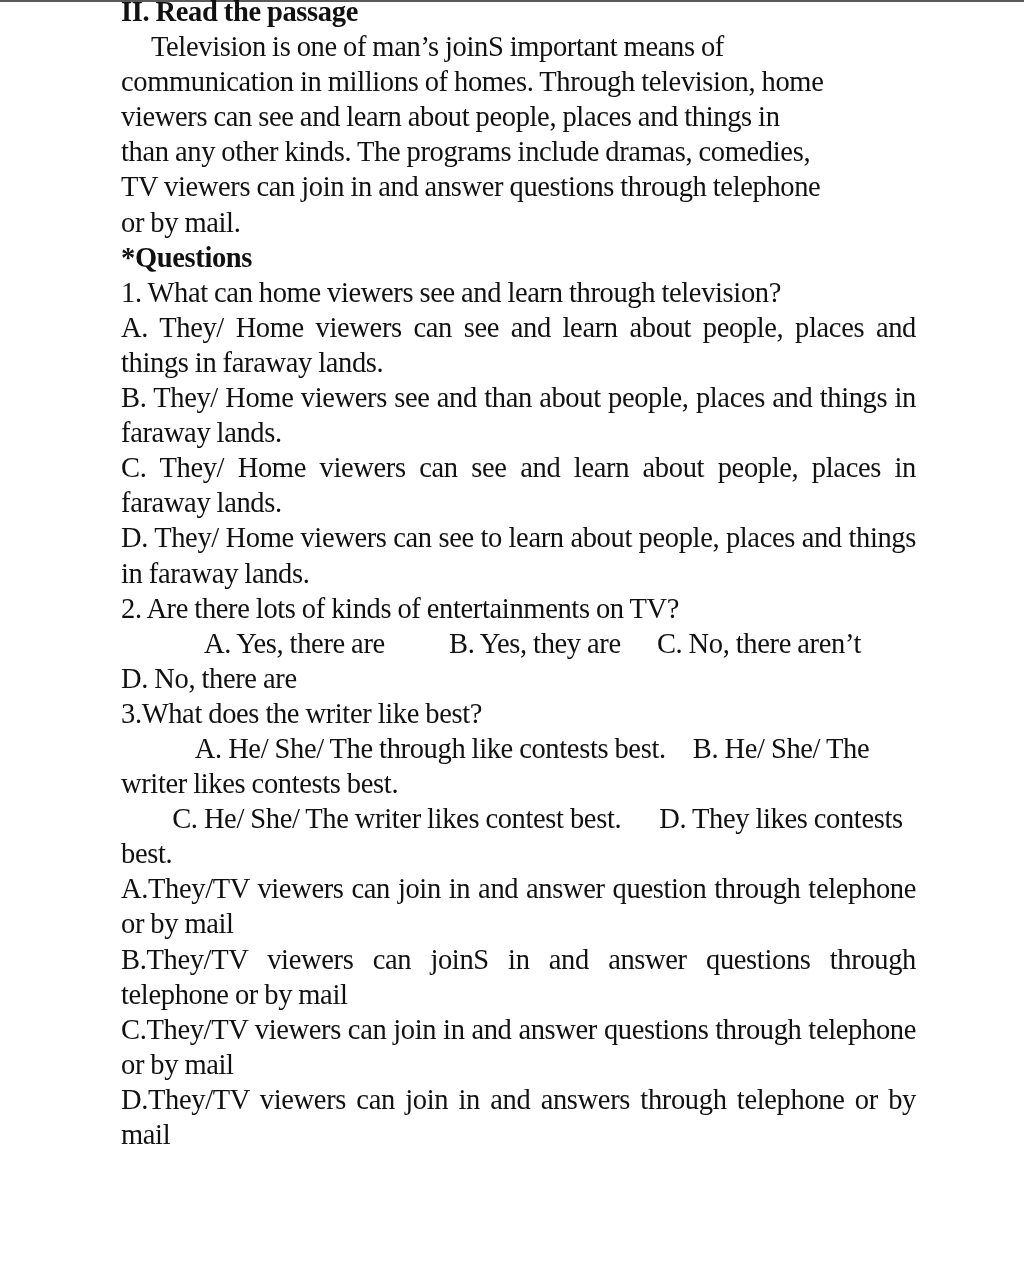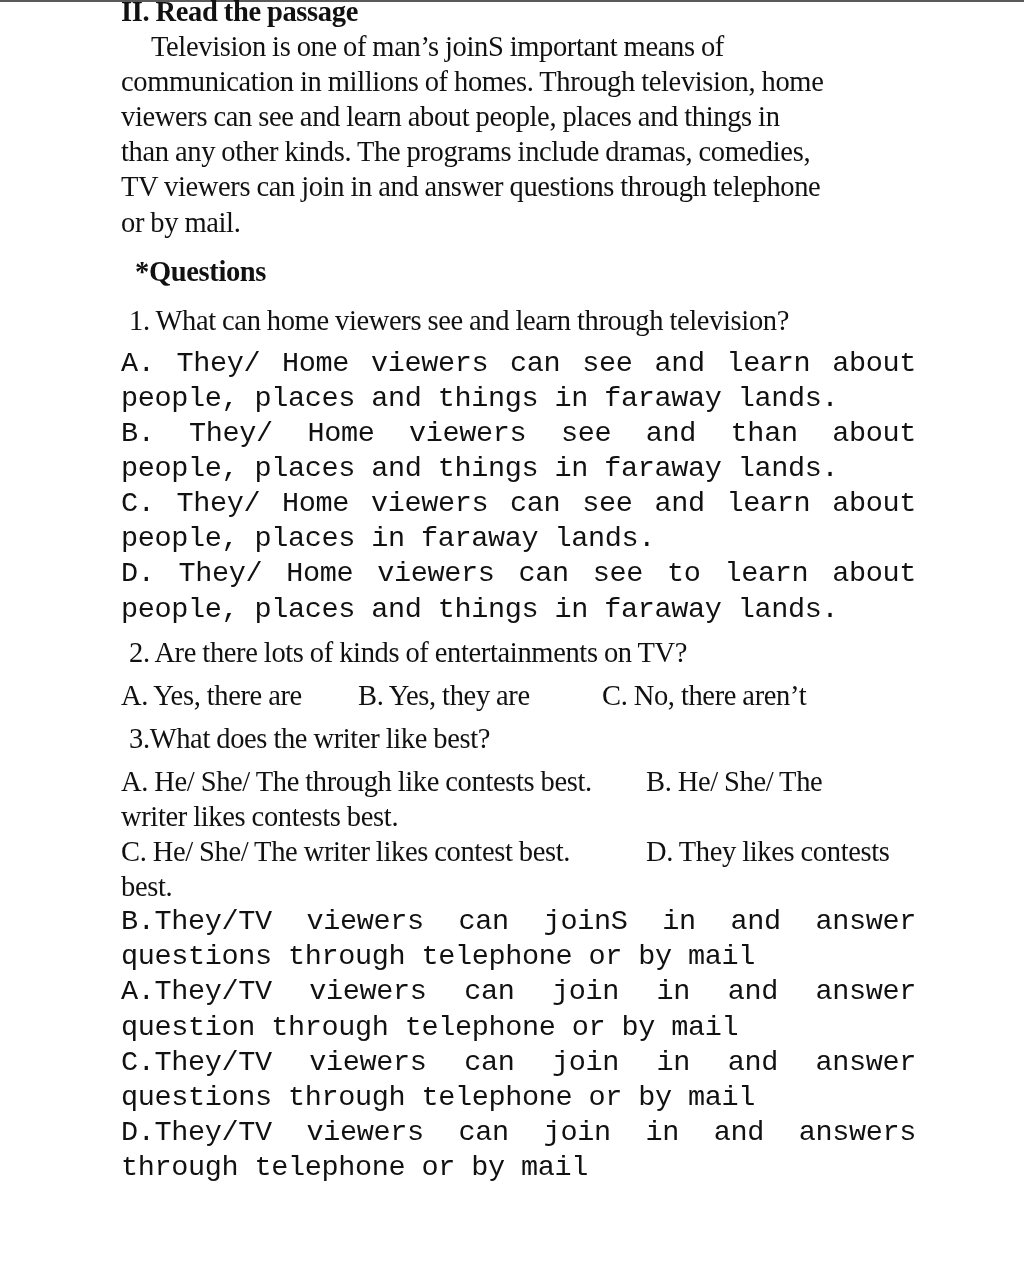--- a/index.html
+++ b/index.html
@@ -36,36 +36,36 @@
       font-weight: bold;
       margin: 0;
     }
     .passage {
       margin: 0;
       text-indent: 30px;
       text-align: left;
     }
     .questions-heading {
       font-weight: bold;
-      margin: 14px;
+      margin: 0;
     }
     .question {
-      margin: 8px;
+      margin: 0;
     }
     .opt {
       margin: 0;
     }
     .justify {
       text-align: justify;
       text-align-last: left;
-      font-family: Liberation Mono, monospace;
     }
     .inline-opts {
       margin: 0;
       white-space: pre;
+      text-align: center;
     }
     .inline-opts span {
       display: inline-block;
     }
     .q2-a { width: 237px; }
     .q2-b { width: 244px; }
     .q3-left { width: 525px; }
   </style>
 </head>
 <body>
@@ -90,29 +90,30 @@
     <p class="question">1. What can home viewers see and learn through television?</p>
     <p class="opt justify">A. They/ Home viewers can see and learn about people, places and things in faraway lands.</p>
     <p class="opt justify">B. They/ Home viewers see and than about people, places and things in faraway lands.</p>
     <p class="opt justify">C. They/ Home viewers can see and learn about people, places in faraway lands.</p>
     <p class="opt justify">D. They/ Home viewers can see to learn about people, places and things in faraway lands.</p>
   </div>
 
   <div>
     <p class="question">2. Are there lots of kinds of entertainments on TV?</p>
     <p class="inline-opts"><span class="q2-a">A. Yes, there are</span><span class="q2-b">B. Yes, they are</span><span>C. No, there aren’t</span></p>
+    <p class="opt">D. No, there are</p>
   </div>
 
   <div>
     <p class="question">3.What does the writer like best?</p>
     <p class="inline-opts"><span class="q3-left">A. He/ She/ The through like contests best.</span><span>B. He/ She/ The</span></p>
     <p class="opt">writer likes contests best.</p>
     <p class="inline-opts"><span class="q3-left">C. He/ She/ The writer likes contest best.</span><span>D. They likes contests</span></p>
     <p class="opt">best.</p>
   </div>
 
   <div>
+    <p class="opt justify">A.They/TV viewers can join in and answer question through telephone or by mail</p>
     <p class="opt justify">B.They/TV viewers can joinS in and answer questions through telephone or by mail</p>
-    <p class="opt justify">A.They/TV viewers can join in and answer question through telephone or by mail</p>
     <p class="opt justify">C.They/TV viewers can join in and answer questions through telephone or by mail</p>
     <p class="opt justify">D.They/TV viewers can join in and answers through telephone or by mail</p>
   </div>
 </div>
 
 </body></html>

